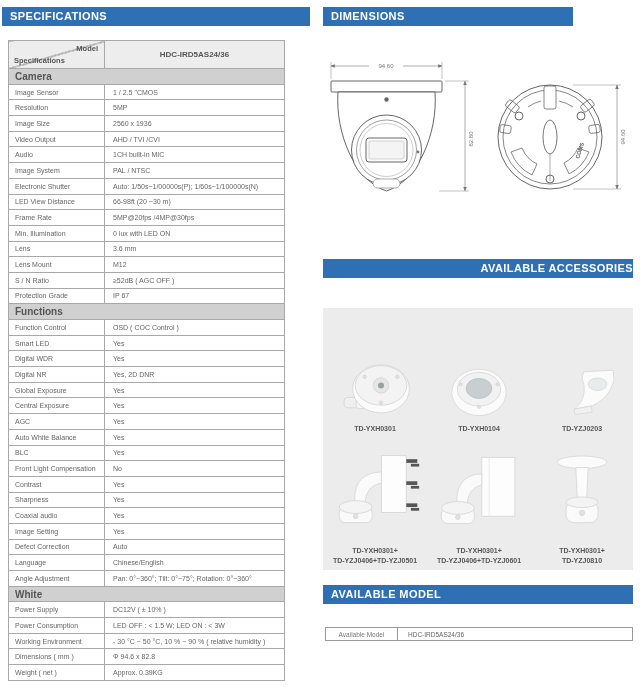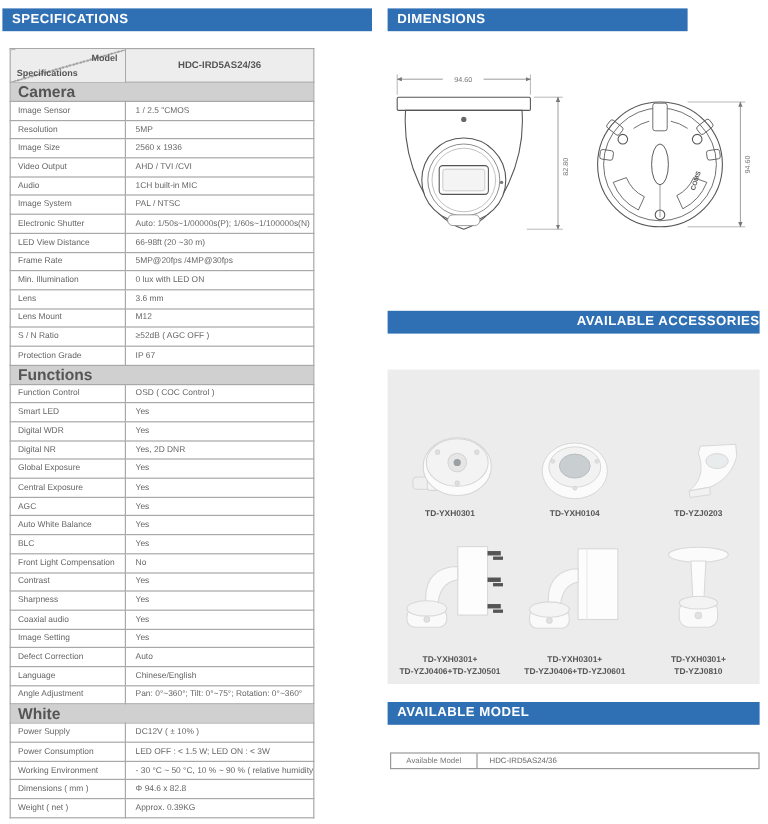--- a/index.html
+++ b/index.html
@@ -7,41 +7,41 @@
     width:640px;height:687px;position:relative;background:#ffffff;
     font-family:"Liberation Sans", sans-serif;color:#666;overflow:hidden;
   }
   .band{
     position:absolute;height:19px;background:#2f70b5;color:#fff;
     font-size:11px;font-weight:bold;line-height:19px;padding-left:8px;
     letter-spacing:.4px;box-sizing:border-box;
   }
   
   #specTable{
-    position:absolute;left:8px;top:40px;width:254px;
+    position:absolute;left:8px;top:40px;width:277px;
     border-collapse:collapse;table-layout:fixed;
     font-size:7px;color:#666;
   }
   #specTable td{
     border:1px solid #a8a8a8;padding:0 0 0 6px;height:15.7px;
     box-sizing:border-box;vertical-align:middle;white-space:nowrap;overflow:hidden;
   }
   #specTable td.corner-cell{
     position:relative;height:28px;padding:0;background-color:#ededed;
     background-image:linear-gradient(to bottom right,
       transparent calc(50% - .6px), #9a9a9a calc(50% - .6px),
       #9a9a9a calc(50% + .6px), transparent calc(50% + .6px));
   }
   .corner-top{position:absolute;top:3px;right:6px;font-weight:bold;font-size:7.5px;color:#555;}
   .corner-bottom{position:absolute;bottom:3px;left:5px;font-weight:bold;font-size:7.5px;color:#555;}
   #specTable td.model-cell{
     text-align:center;font-weight:bold;font-size:8px;color:#555;background:#ededed;padding:0;
   }
   #specTable td.section-cell{
-    background:#d0d0d0;font-weight:bold;color:#555;font-size:13px;
+    background:#d0d0d0;font-weight:bold;color:#555;font-size:10px;
   }
   #specTable td.value-cell{padding-left:8px;}
   
   #dimsSvg{position:absolute;left:323px;top:55px;}
   .dimtxt{font-size:6px;fill:#777;font-family:"Liberation Sans",sans-serif;}
   
   #accPanel{
     position:absolute;left:323px;top:308px;width:310px;height:262px;
     background:#ececec;display:grid;grid-template-columns:1fr 1fr 1fr;
     grid-template-rows:128px 132px;box-sizing:border-box;padding-top:2px;

